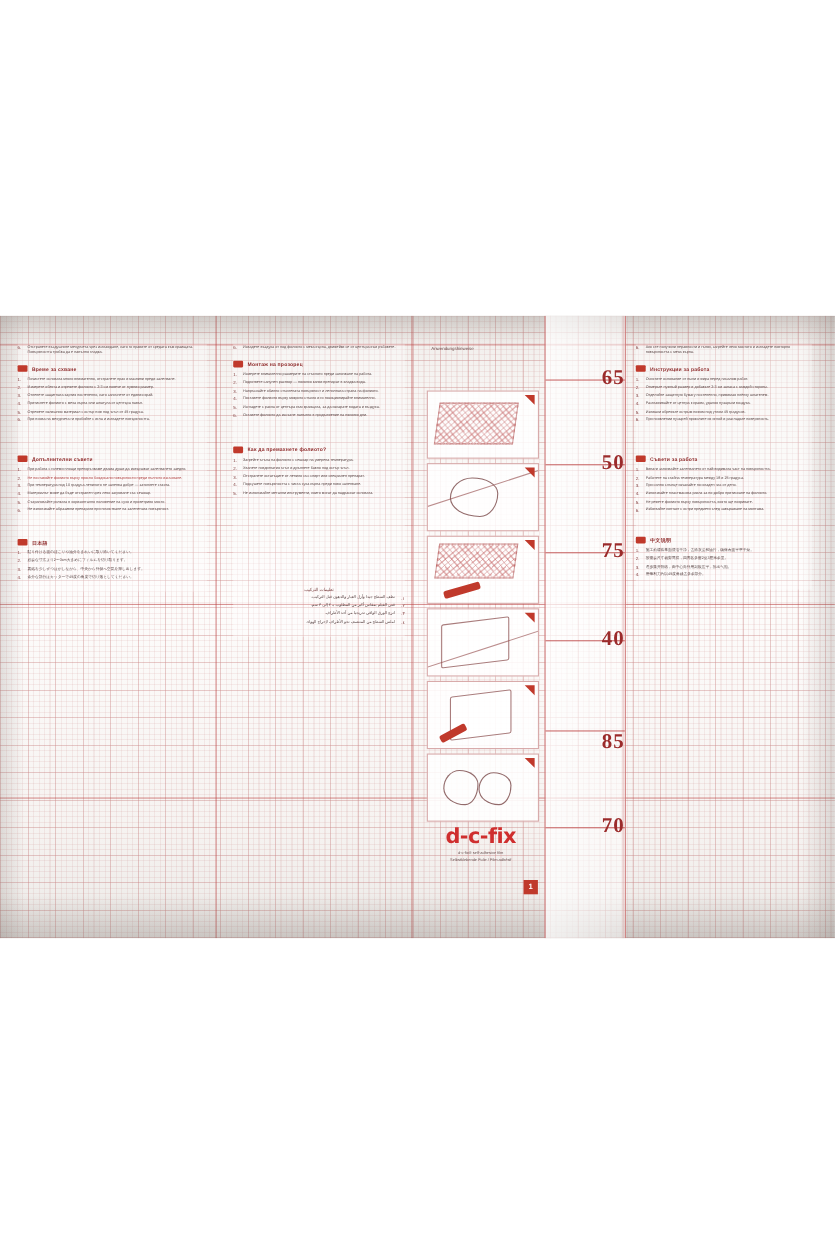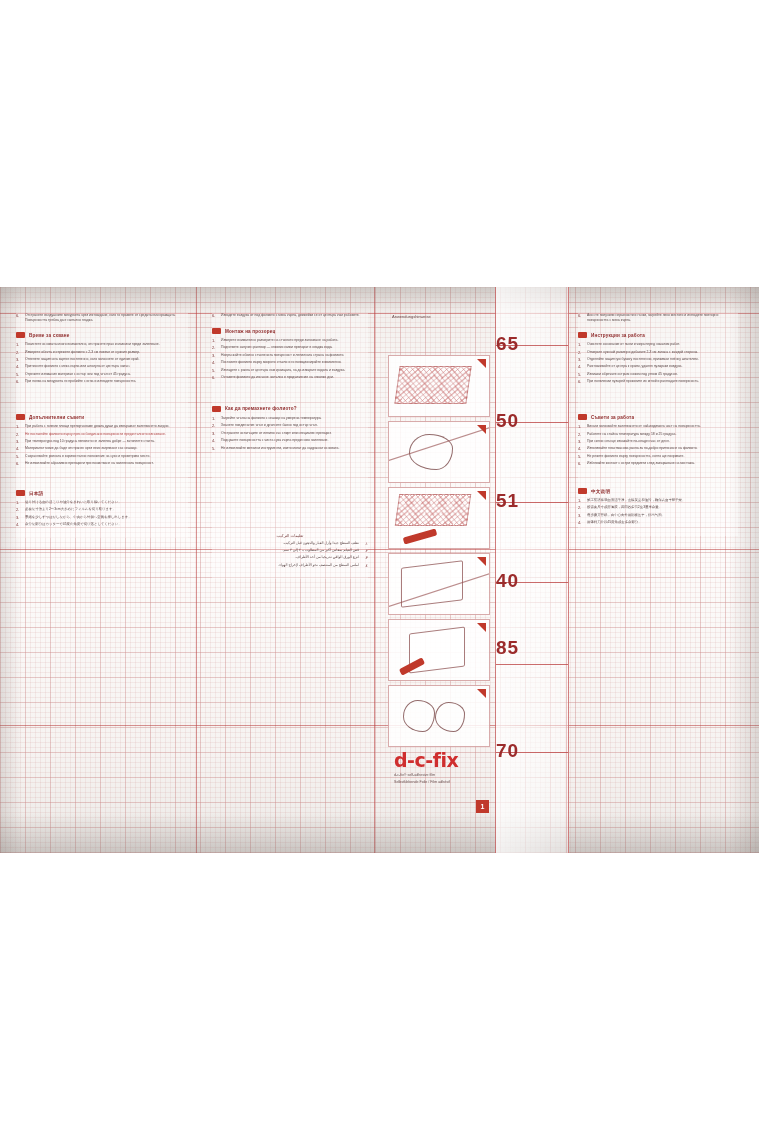--- a/index.html
+++ b/index.html
@@ -94,25 +94,26 @@
     position: absolute;
     left: 0;
     width: 100%;
     height: 1px;
     background: rgba(186,60,60,.75);
   }
   .ruler-num {
     position: absolute;
     left: 0;
     width: 100%;
-    text-align: left;
+    text-align: right;
     font-size: 19px;
     font-weight: bold;
     color: #9b2b2b;
     letter-spacing: 1px;
+    font-family: Liberation Serif, serif;
   }
 
   
   .col {
     position: absolute;
     background: rgba(255,255,255,.35);
   }
   .block-title {
     display: flex;
     align-items: center;
@@ -219,20 +220,21 @@
     transform: skewY(-7deg);
     background: rgba(255,255,255,.5);
   }
 
   
   #brand-logo {
     position: absolute;
     left: 394px;
     top: 462px;
     width: 86px;
+    text-align: center;
   }
   .logo-word {
     font-size: 19px;
     font-weight: bold;
     color: #cf2e2e;
     letter-spacing: -.5px;
     font-family: "DejaVu Sans", sans-serif;
   }
   .logo-sub {
     font-size: 3.6px;
@@ -623,25 +625,25 @@
   <div id="page-badge">1</div>
 
   <div id="ruler-strip">
     <div class="ruler-tick" style="top:58px"></div>
     <div class="ruler-num" style="top:46px">65</div>
 
     <div class="ruler-tick" style="top:135px"></div>
     <div class="ruler-num" style="top:123px">50</div>
 
     <div class="ruler-tick" style="top:215px"></div>
-    <div class="ruler-num" style="top:203px">51</div>
+    <div class="ruler-num" style="top:203px">75</div>
 
     <div class="ruler-tick" style="top:295px"></div>
     <div class="ruler-num" style="top:283px">40</div>
 
     <div class="ruler-tick" style="top:377px"></div>
-    <div class="ruler-num" style="top:350px">85</div>
+    <div class="ruler-num" style="top:377px">85</div>
 
     <div class="ruler-tick" style="top:465px"></div>
     <div class="ruler-num" style="top:453px">70</div>
   </div>
 
 </div>
 
 </body></html>

